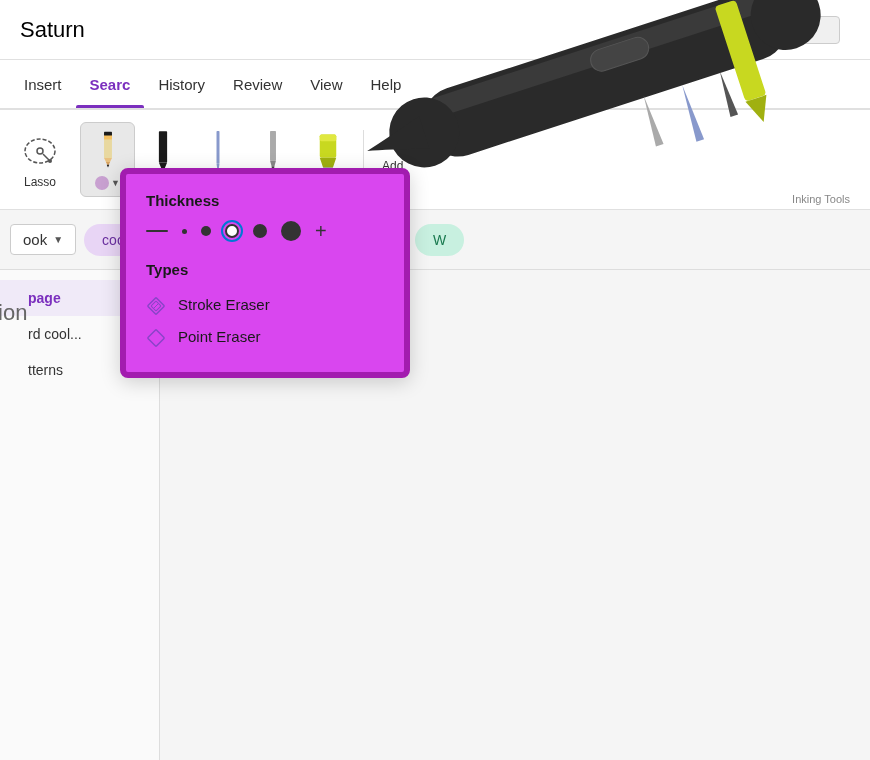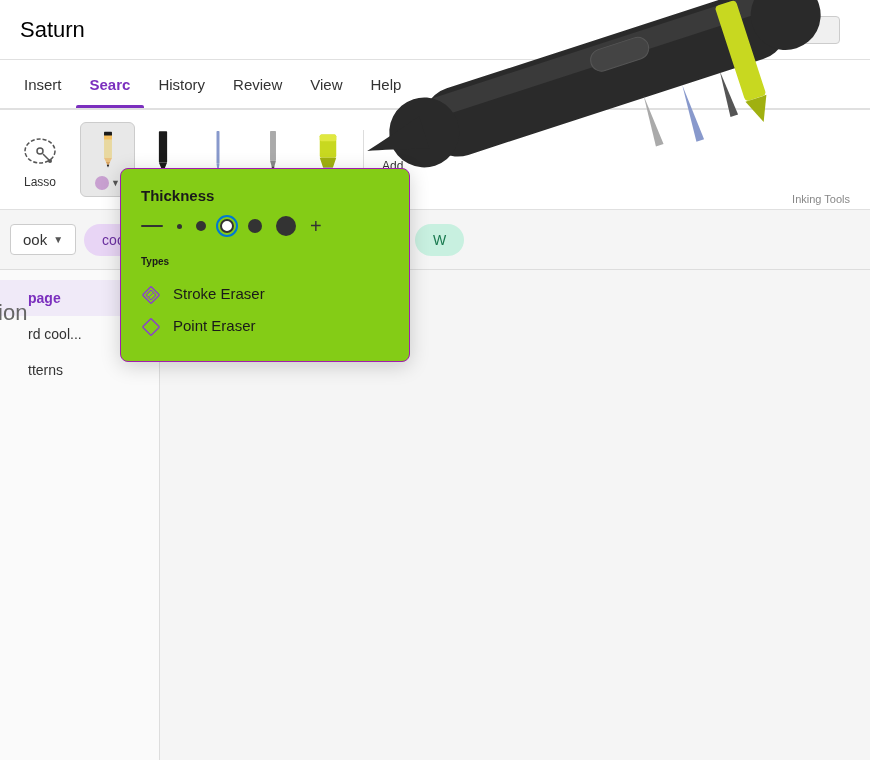--- a/index.html
+++ b/index.html
@@ -245,22 +245,22 @@
     .page-content {
       flex: 1;
       padding: 15px 20px;
     }
 
     
     .thickness-popup {
       position: absolute;
       top: 168px;
       left: 120px;
-      background: #84cc16;
-      border: 1px solid #a21caf;
+      background: #d946ef;
+      border: 6px solid #a21caf;
       border-radius: 8px;
       box-shadow: 0 4px 20px rgba(0,0,0,0.18);
       padding: 18px 20px 18px 20px;
       z-index: 200;
       width: 290px;
     }
     .popup-section-title {
       font-size: 15px;
       font-weight: 700;
       color: #1a1a1a;
@@ -303,21 +303,21 @@
       border-radius: 50%;
       background: #333;
     }
     .thickness-plus {
       font-size: 20px;
       color: #333;
       font-weight: 300;
       line-height: 1;
     }
     .types-title {
-      font-size: 10px;
+      font-size: 15px;
       font-weight: 700;
       color: #1a1a1a;
       margin-bottom: 12px;
     }
     .type-option {
       display: flex;
       gap: 12px;
       padding: 6px 0;
       font-size: 15px;
       color: #1a1a1a;

